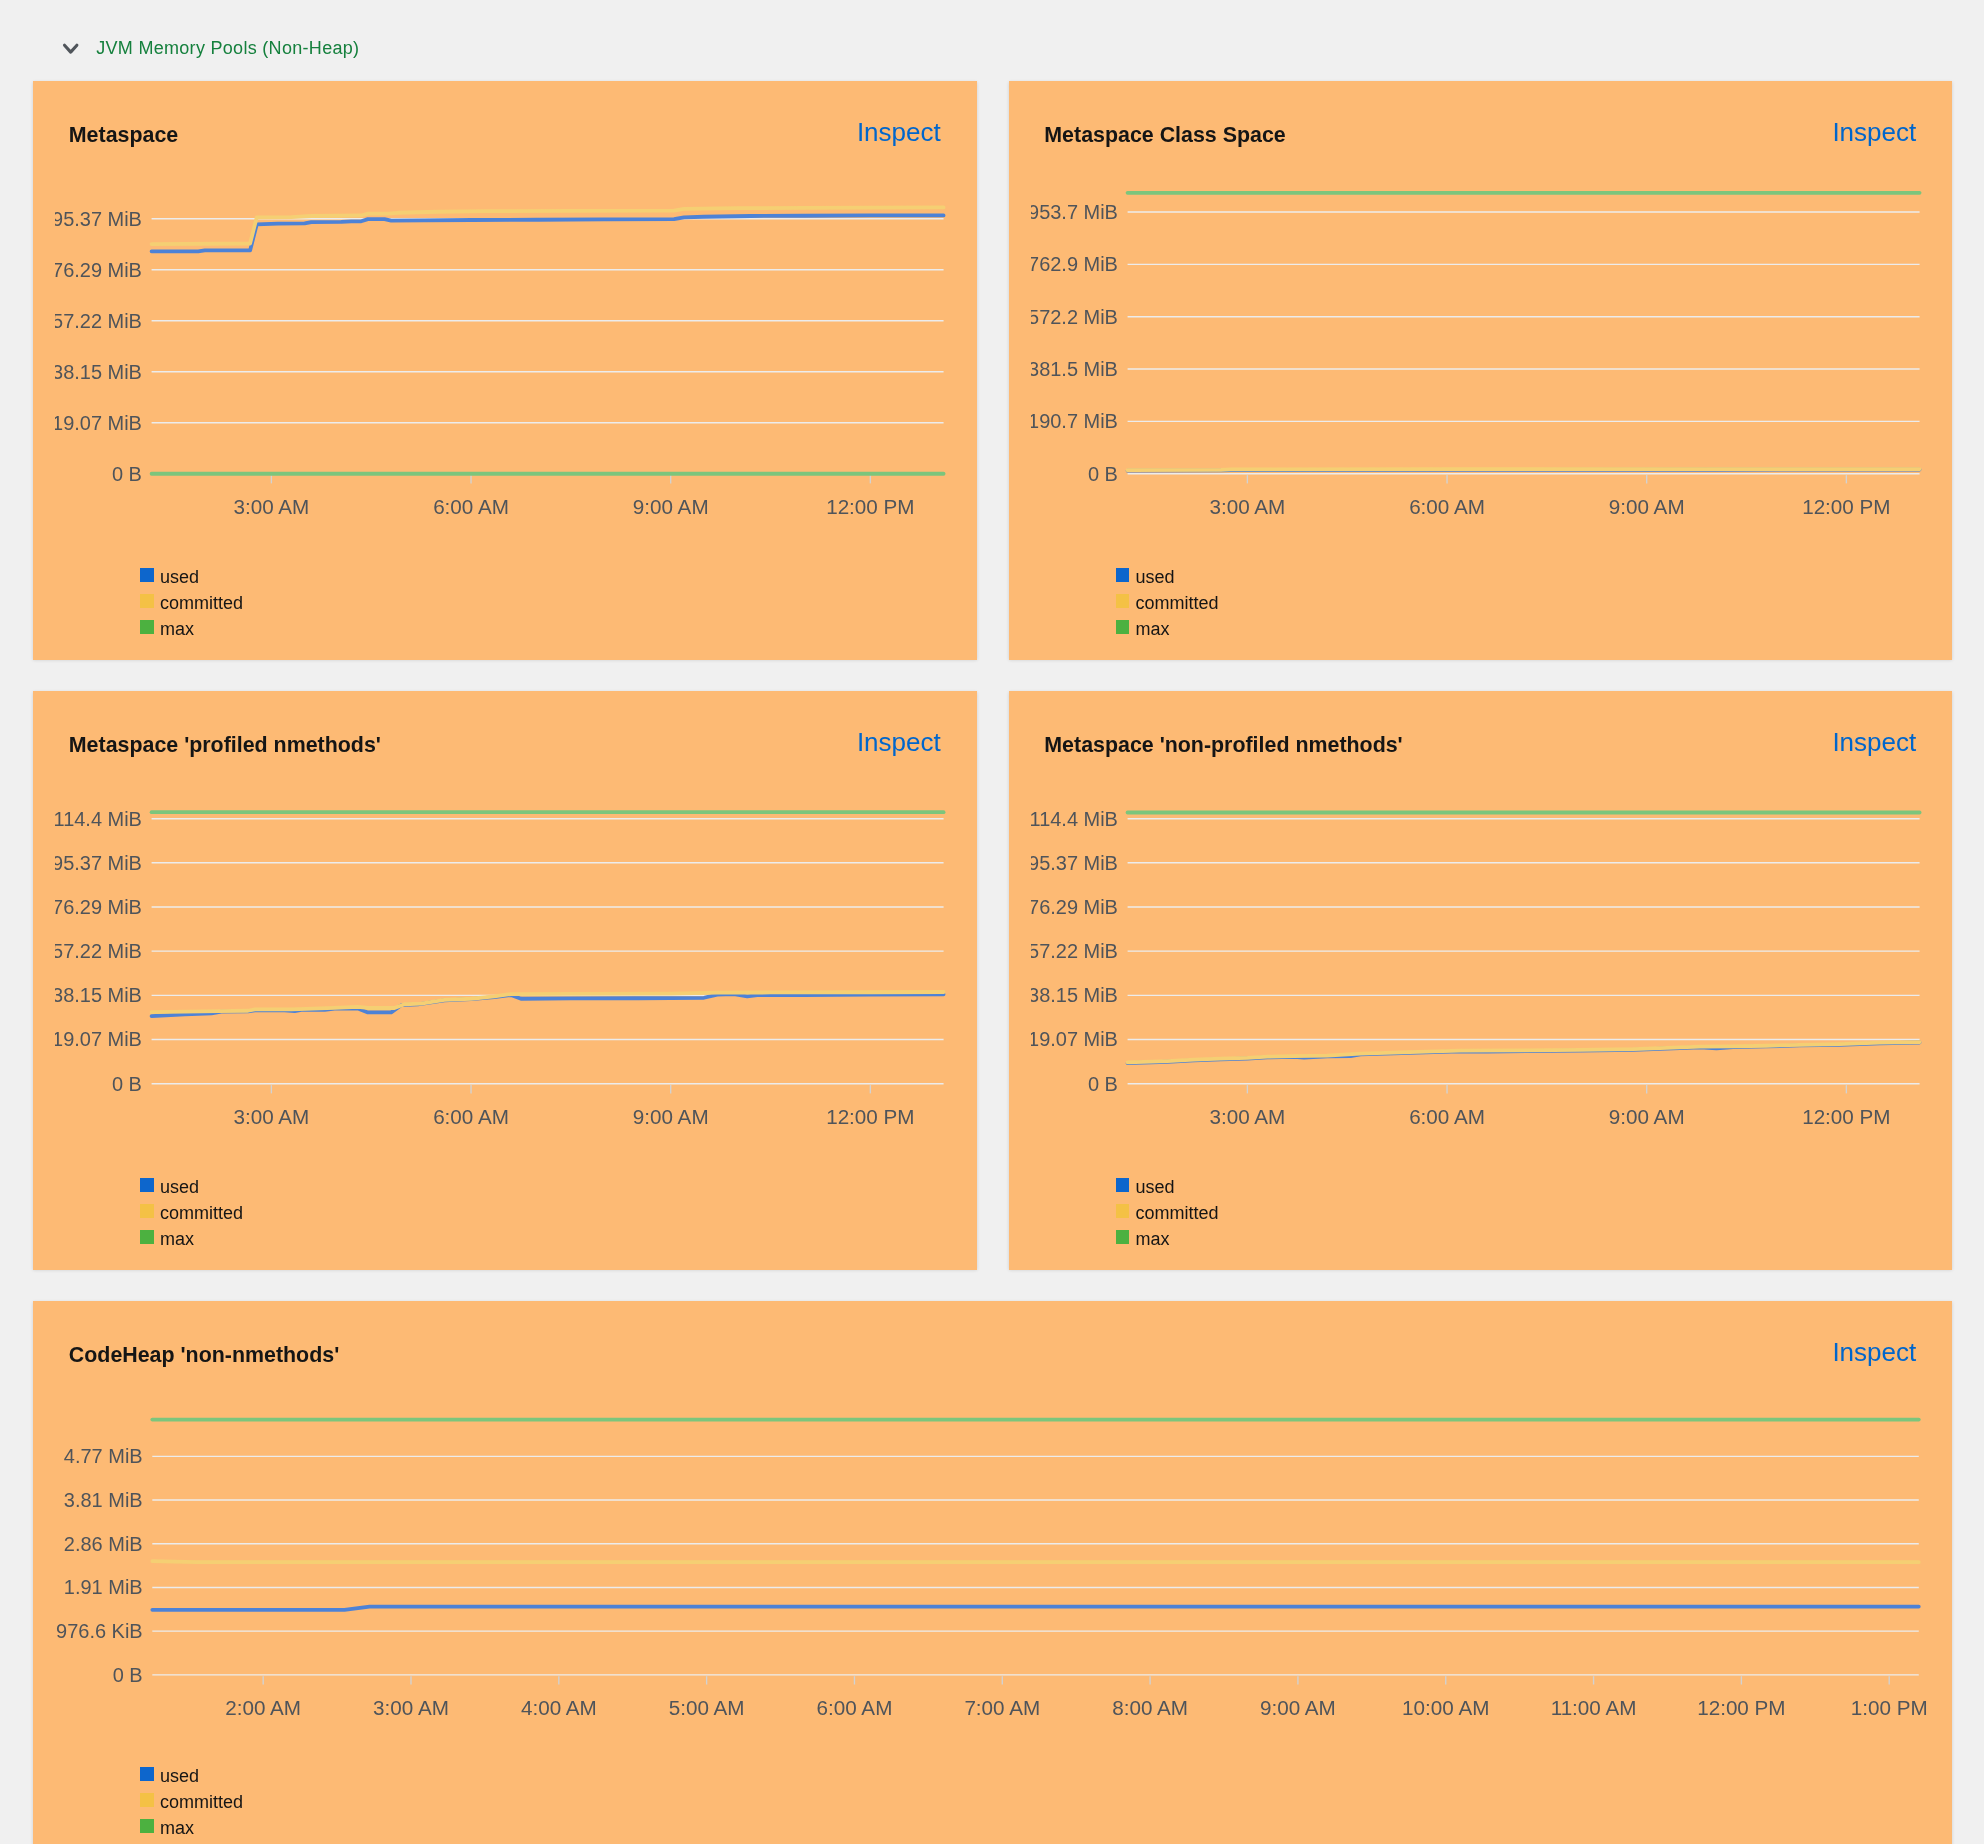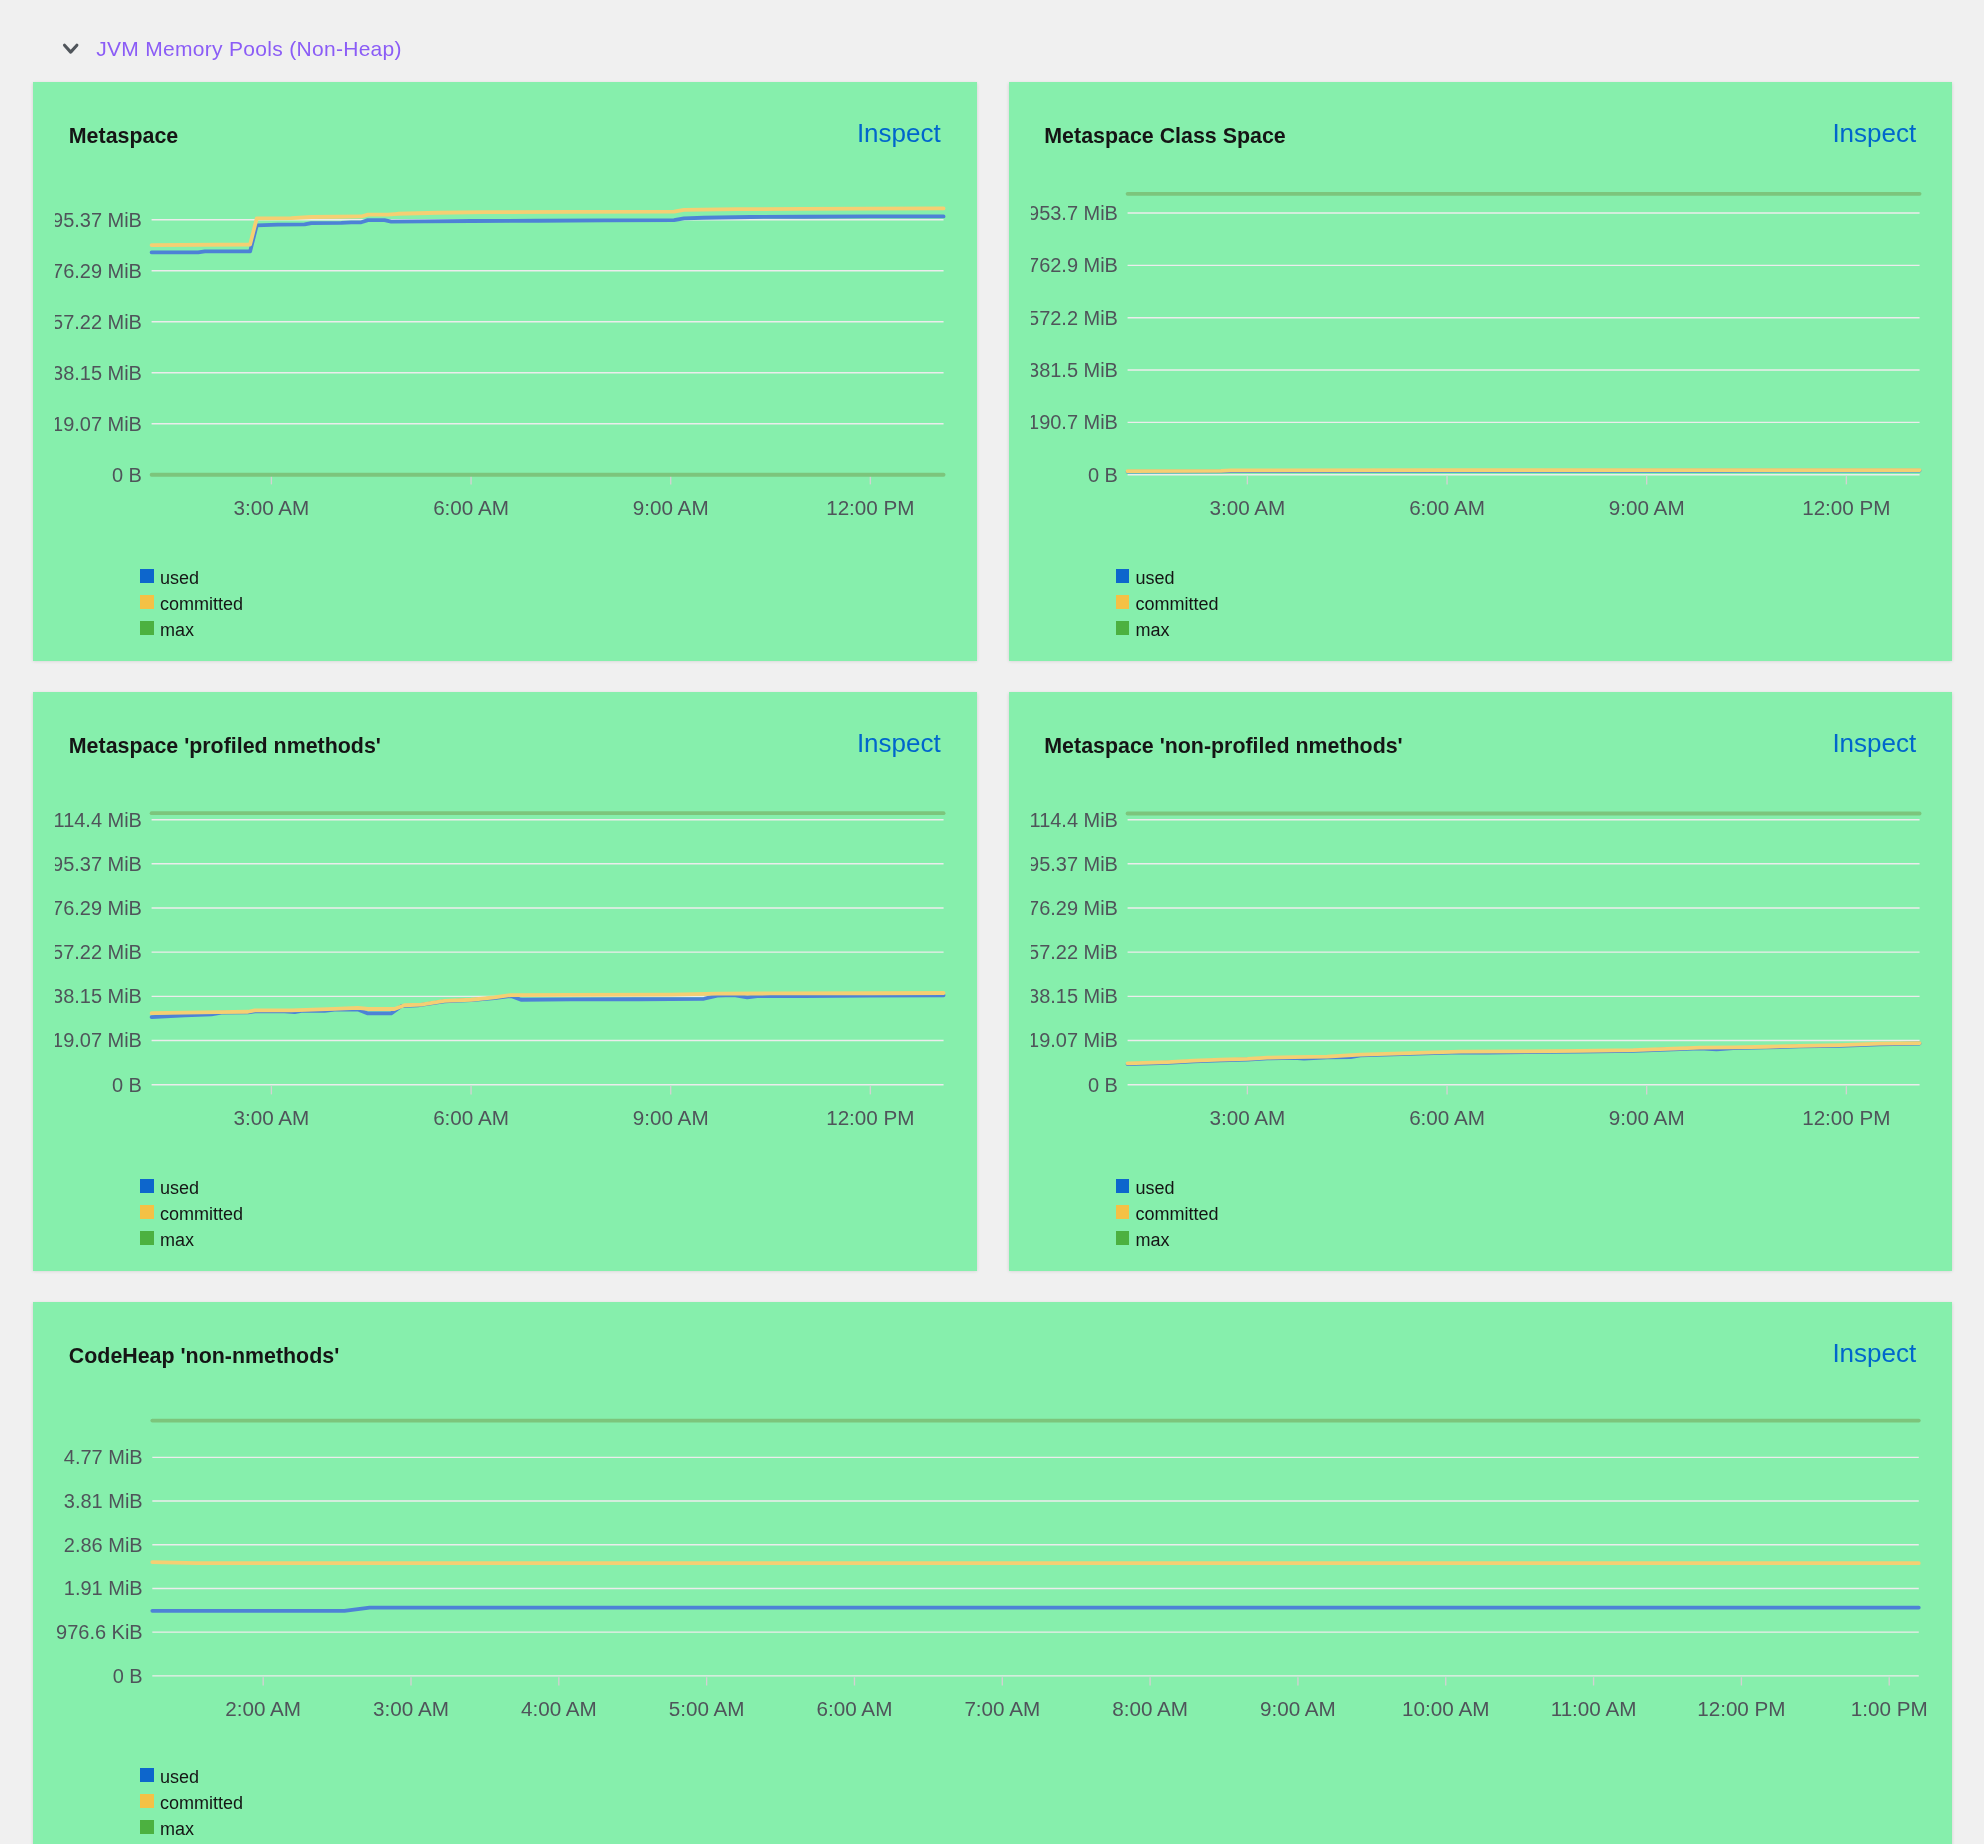--- a/index.html
+++ b/index.html
@@ -9,30 +9,30 @@
     font-family:"Liberation Sans",sans-serif;
     color:#151515;
     -webkit-font-smoothing:antialiased;
   }
   .section-header{
     display:flex;align-items:center;gap:13.8px;
     padding:37px 0 0 59px;margin-bottom:20.7px;
   }
   .section-header .chev{display:inline-flex;cursor:pointer;}
   .section-title{
-    font-size:21px;font-weight:400;color:#8b5cf6;margin:0;letter-spacing:0.3px;
+    font-size:18px;font-weight:400;color:#15803d;margin:0;letter-spacing:0.3px;
   }
   .grid{
     display:grid;
     grid-template-columns:1fr 1fr;
     gap:31px 32px;
     margin:0 33px;
   }
   .card{
-    background:#86efac;
+    background:#fdba74;
     box-shadow:0 1.4px 3.4px rgba(3,3,3,0.14);
     padding:0 22px 13.8px 22px;
   }
   .card.full{grid-column:1 / -1;}
   .card-head{
     display:flex;justify-content:space-between;align-items:flex-end;
     padding:36px 13.8px 19.3px 13.8px;
   }
   .chart-title{font-size:21.4px;font-weight:700;margin:0;color:#151515;}
   .inspect{font-size:26px;color:#0066cc;text-decoration:none;cursor:pointer;}

